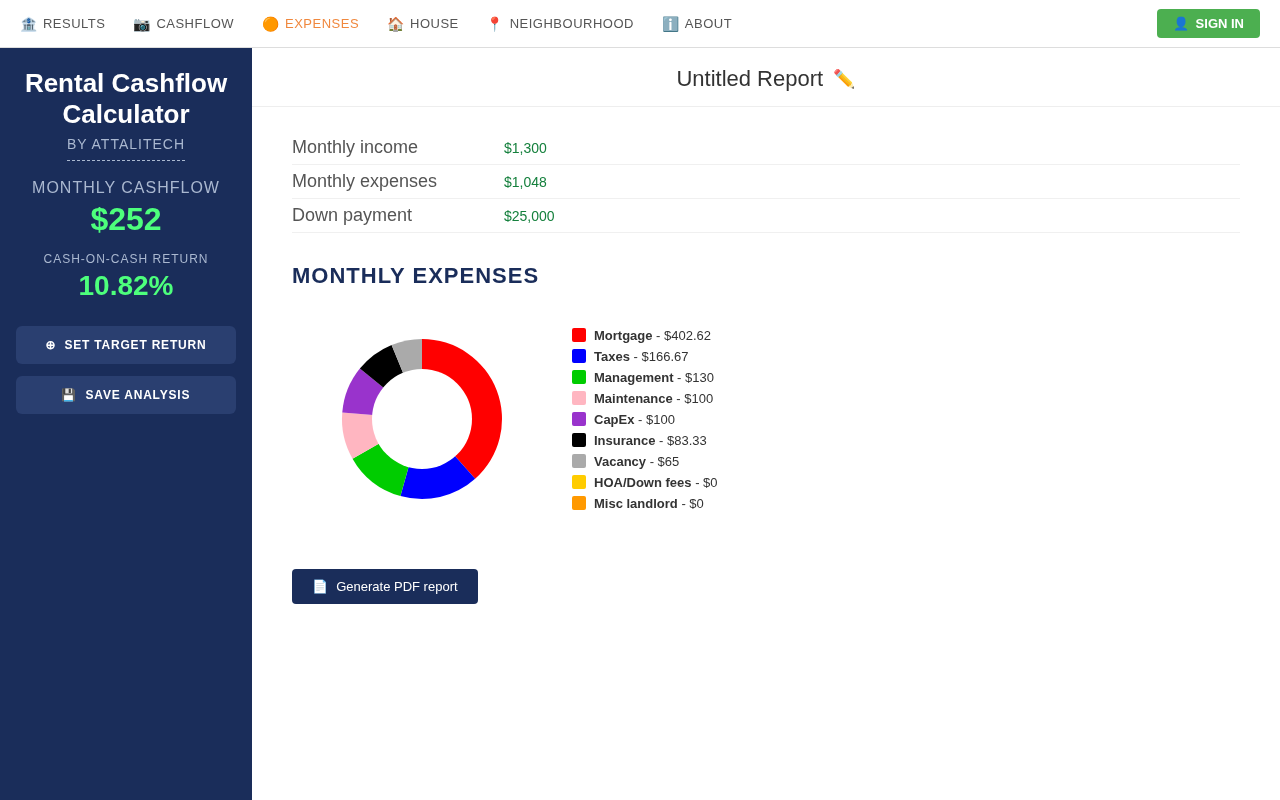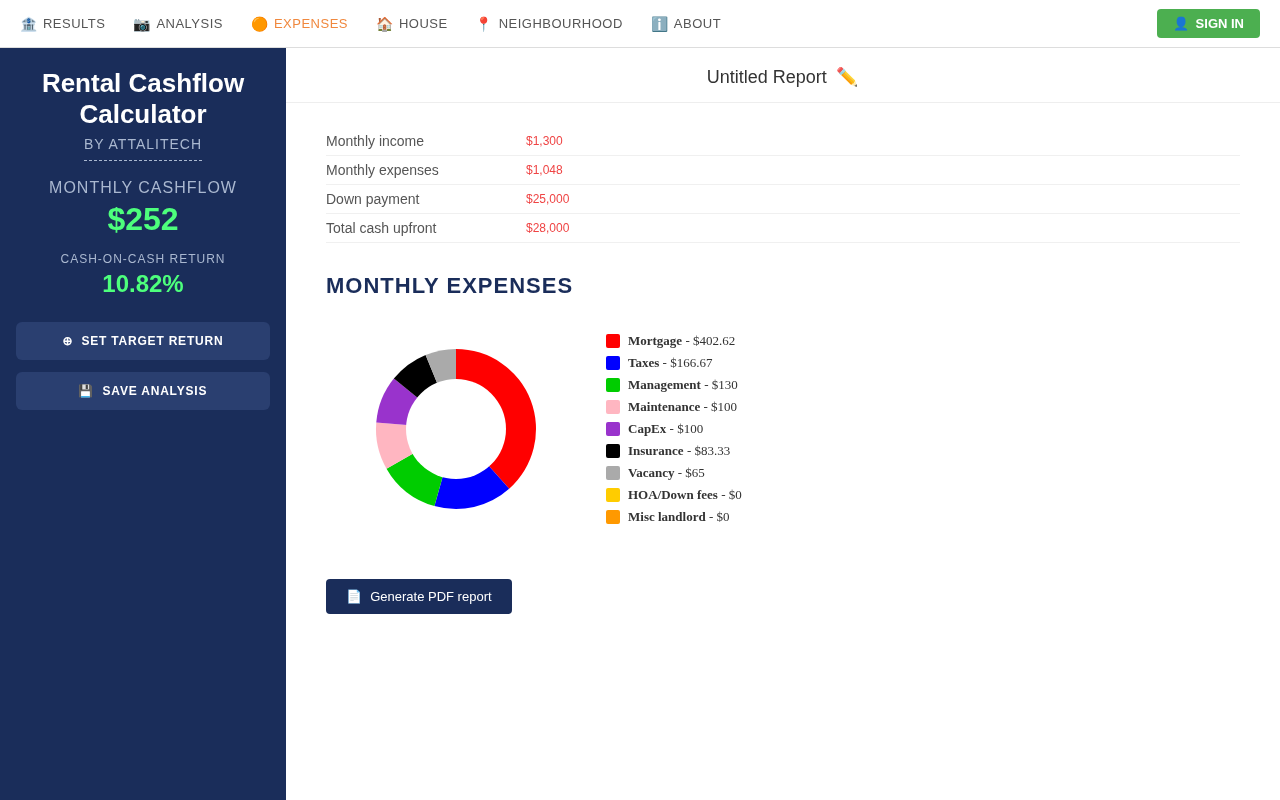--- a/index.html
+++ b/index.html
@@ -50,21 +50,21 @@
 
     
     .main-layout {
       display: flex;
       flex: 1;
       overflow: hidden;
     }
 
     
     .sidebar {
-      width: 286px;
+      width: 252px;
       background: #1a2d5a;
       color: #fff;
       display: flex;
       flex-direction: column;
       align-items: center;
       padding: 20px 16px;
       flex-shrink: 0;
     }
     .sidebar-title {
       font-size: 26px;
@@ -95,21 +95,21 @@
       margin-bottom: 14px;
     }
     .sidebar-label2 {
       font-size: 12px;
       color: #aab8d0;
       letter-spacing: 1px;
       margin-bottom: 4px;
       text-transform: uppercase;
     }
     .sidebar-value-green2 {
-      font-size: 24px;
+      font-size: 28px;
       font-weight: bold;
       color: #4dff7c;
       margin-bottom: 24px;
     }
     .sidebar-btn {
       width: 100%;
       background: #2a3f70;
       color: #fff;
       border: none;
       padding: 12px 16px;
@@ -139,45 +139,46 @@
     .page-header {
       text-align: center;
       padding: 18px 0 14px;
       border-bottom: 1px solid #eee;
       display: flex;
       align-items: center;
       justify-content: center;
       gap: 10px;
     }
     .page-header-title {
-      font-size: 18px;
+      font-size: 22px;
       color: #333;
       font-weight: 400;
     }
     .edit-icon { color: #999; font-size: 18px; cursor: pointer; }
 
     
     .summary-section {
       padding: 24px 40px 10px 40px;
     }
     .summary-row {
       display: flex;
       align-items: center;
       padding: 6px 0;
       border-bottom: 1px solid #f0f0f0;
     }
     .summary-label {
-      font-size: 14px;
+      font-size: 18px;
       color: #555;
       width: 200px;
     }
     .summary-value {
-      font-size: 12px;
-      color: #ef4444;
+      font-size: 14px;
+      color: #15803d;
       font-weight: 500;
+      margin-left: 12px;
     }
 
     
     .expenses-section {
       padding: 20px 40px;
     }
     .expenses-title {
       font-size: 22px;
       font-weight: bold;
       color: #1a2d5a;
@@ -201,21 +202,20 @@
     }
     .donut-chart svg {
       width: 220px;
       height: 220px;
     }
 
     .legend {
       display: flex;
       flex-direction: column;
       gap: 6px;
-      font-family: Liberation Serif, serif;
     }
     .legend-item {
       display: flex;
       align-items: center;
       gap: 8px;
       font-size: 13px;
       color: #333;
     }
     .legend-color {
       width: 14px;
@@ -249,21 +249,21 @@
 <body>
 
 <div class="top-nav">
   <div class="nav-items">
     <a class="nav-item">
       <span class="nav-icon">🏦</span>
       <span>RESULTS</span>
     </a>
     <a class="nav-item">
       <span class="nav-icon">📷</span>
-      <span>ANALYSIS</span>
+      <span>CASHFLOW</span>
     </a>
     <a class="nav-item active">
       <span class="nav-icon">🟠</span>
       <span>EXPENSES</span>
     </a>
     <a class="nav-item">
       <span class="nav-icon">🏠</span>
       <span>HOUSE</span>
     </a>
     <a class="nav-item">
@@ -317,24 +317,20 @@
           <span class="summary-value">$1,300</span>
         </div>
         <div class="summary-row">
           <span class="summary-label">Monthly expenses</span>
           <span class="summary-value">$1,048</span>
         </div>
         <div class="summary-row">
           <span class="summary-label">Down payment</span>
           <span class="summary-value">$25,000</span>
         </div>
-        <div class="summary-row">
-          <span class="summary-label">Total cash upfront</span>
-          <span class="summary-value">$28,000</span>
-        </div>
       </div>
 
       <div class="expenses-section">
         <div class="expenses-title">MONTHLY EXPENSES</div>
 
         <div class="chart-container">
 
           <div class="donut-chart">
             <svg viewBox="0 0 220 220">
 

